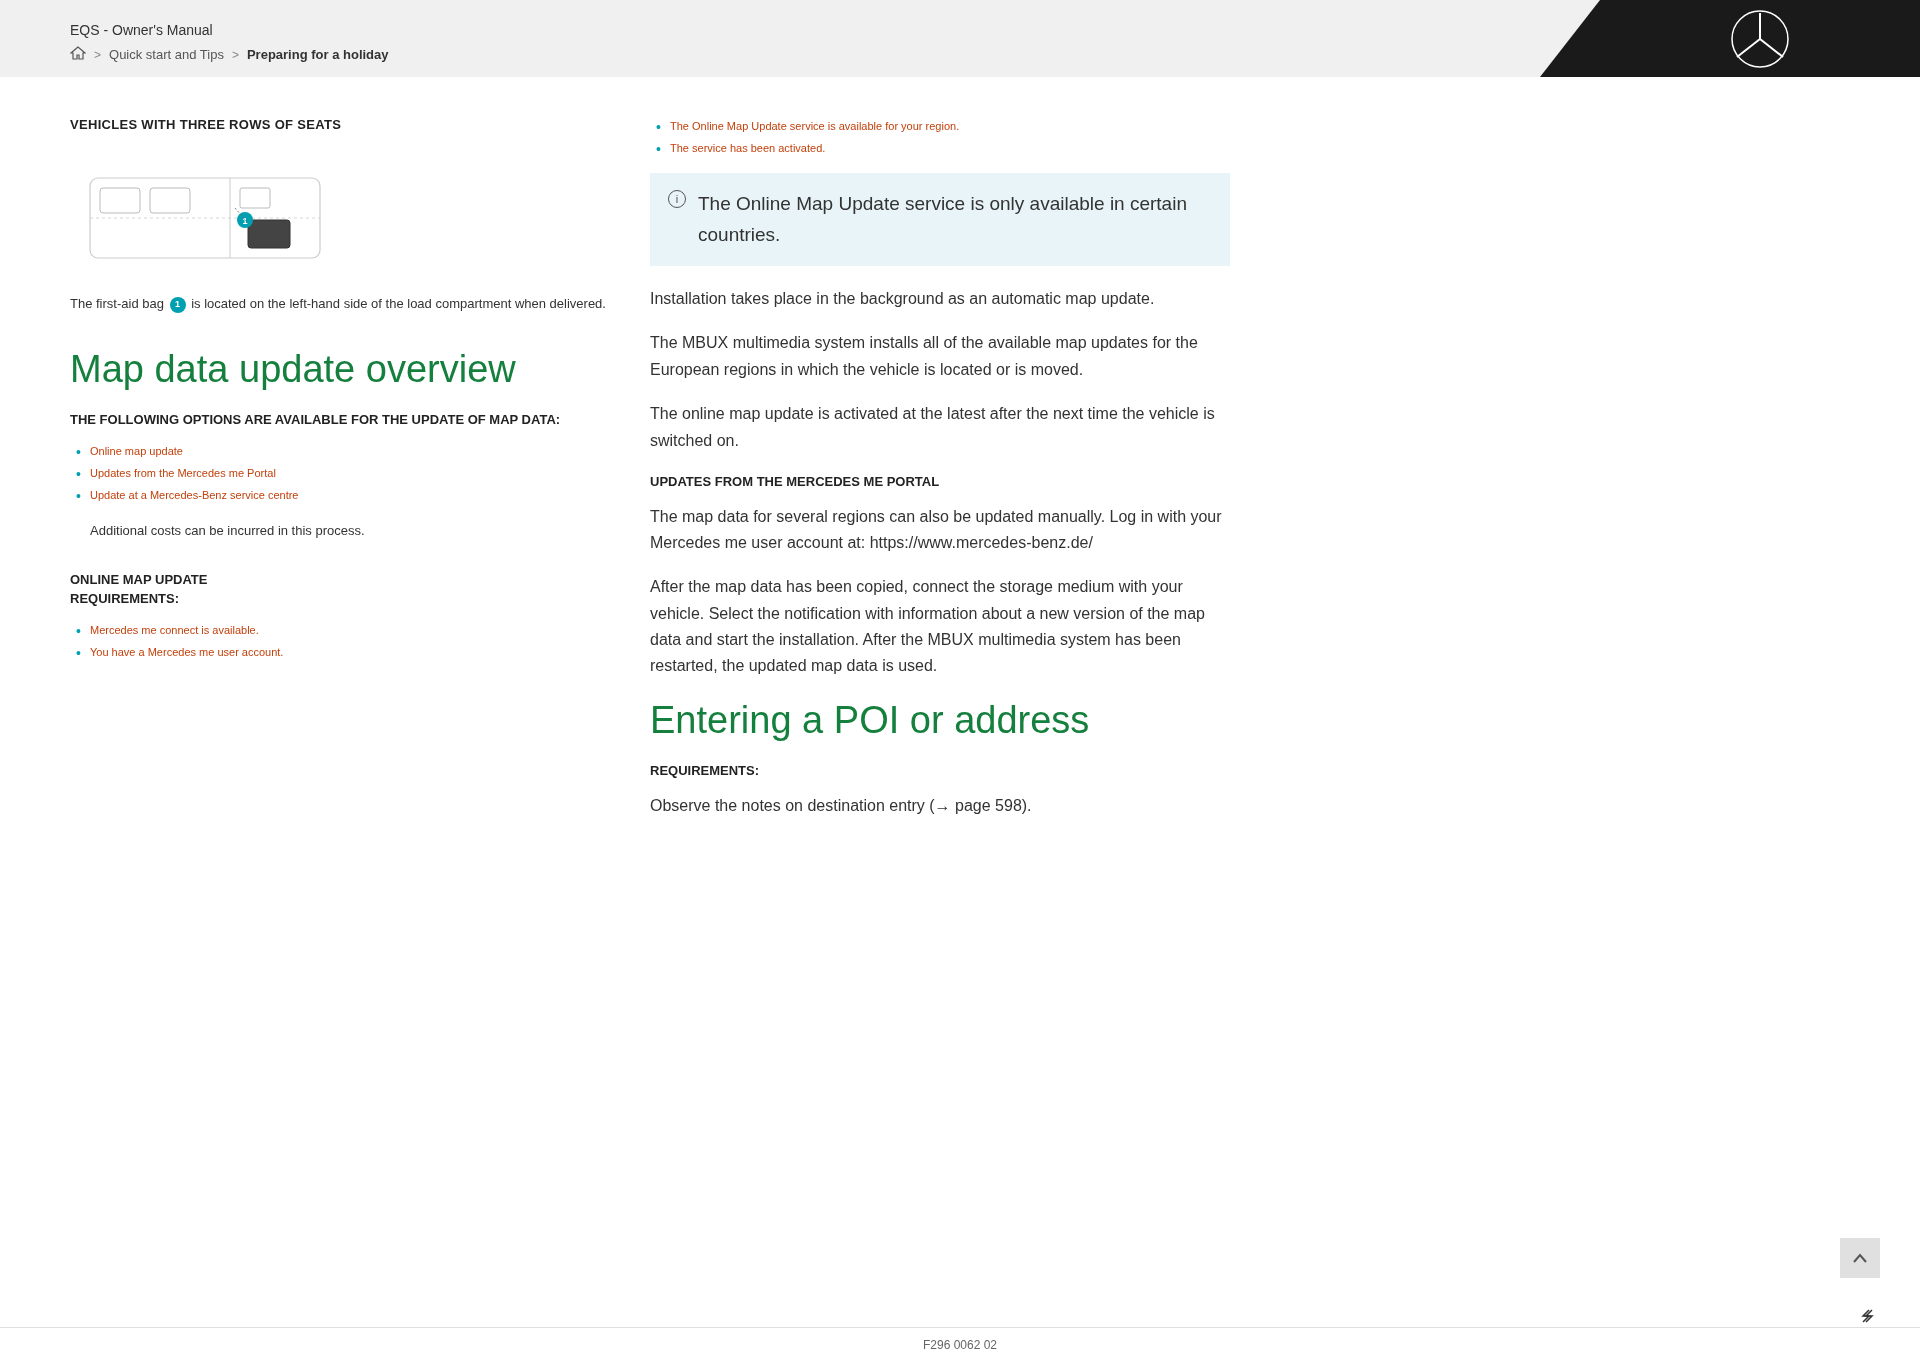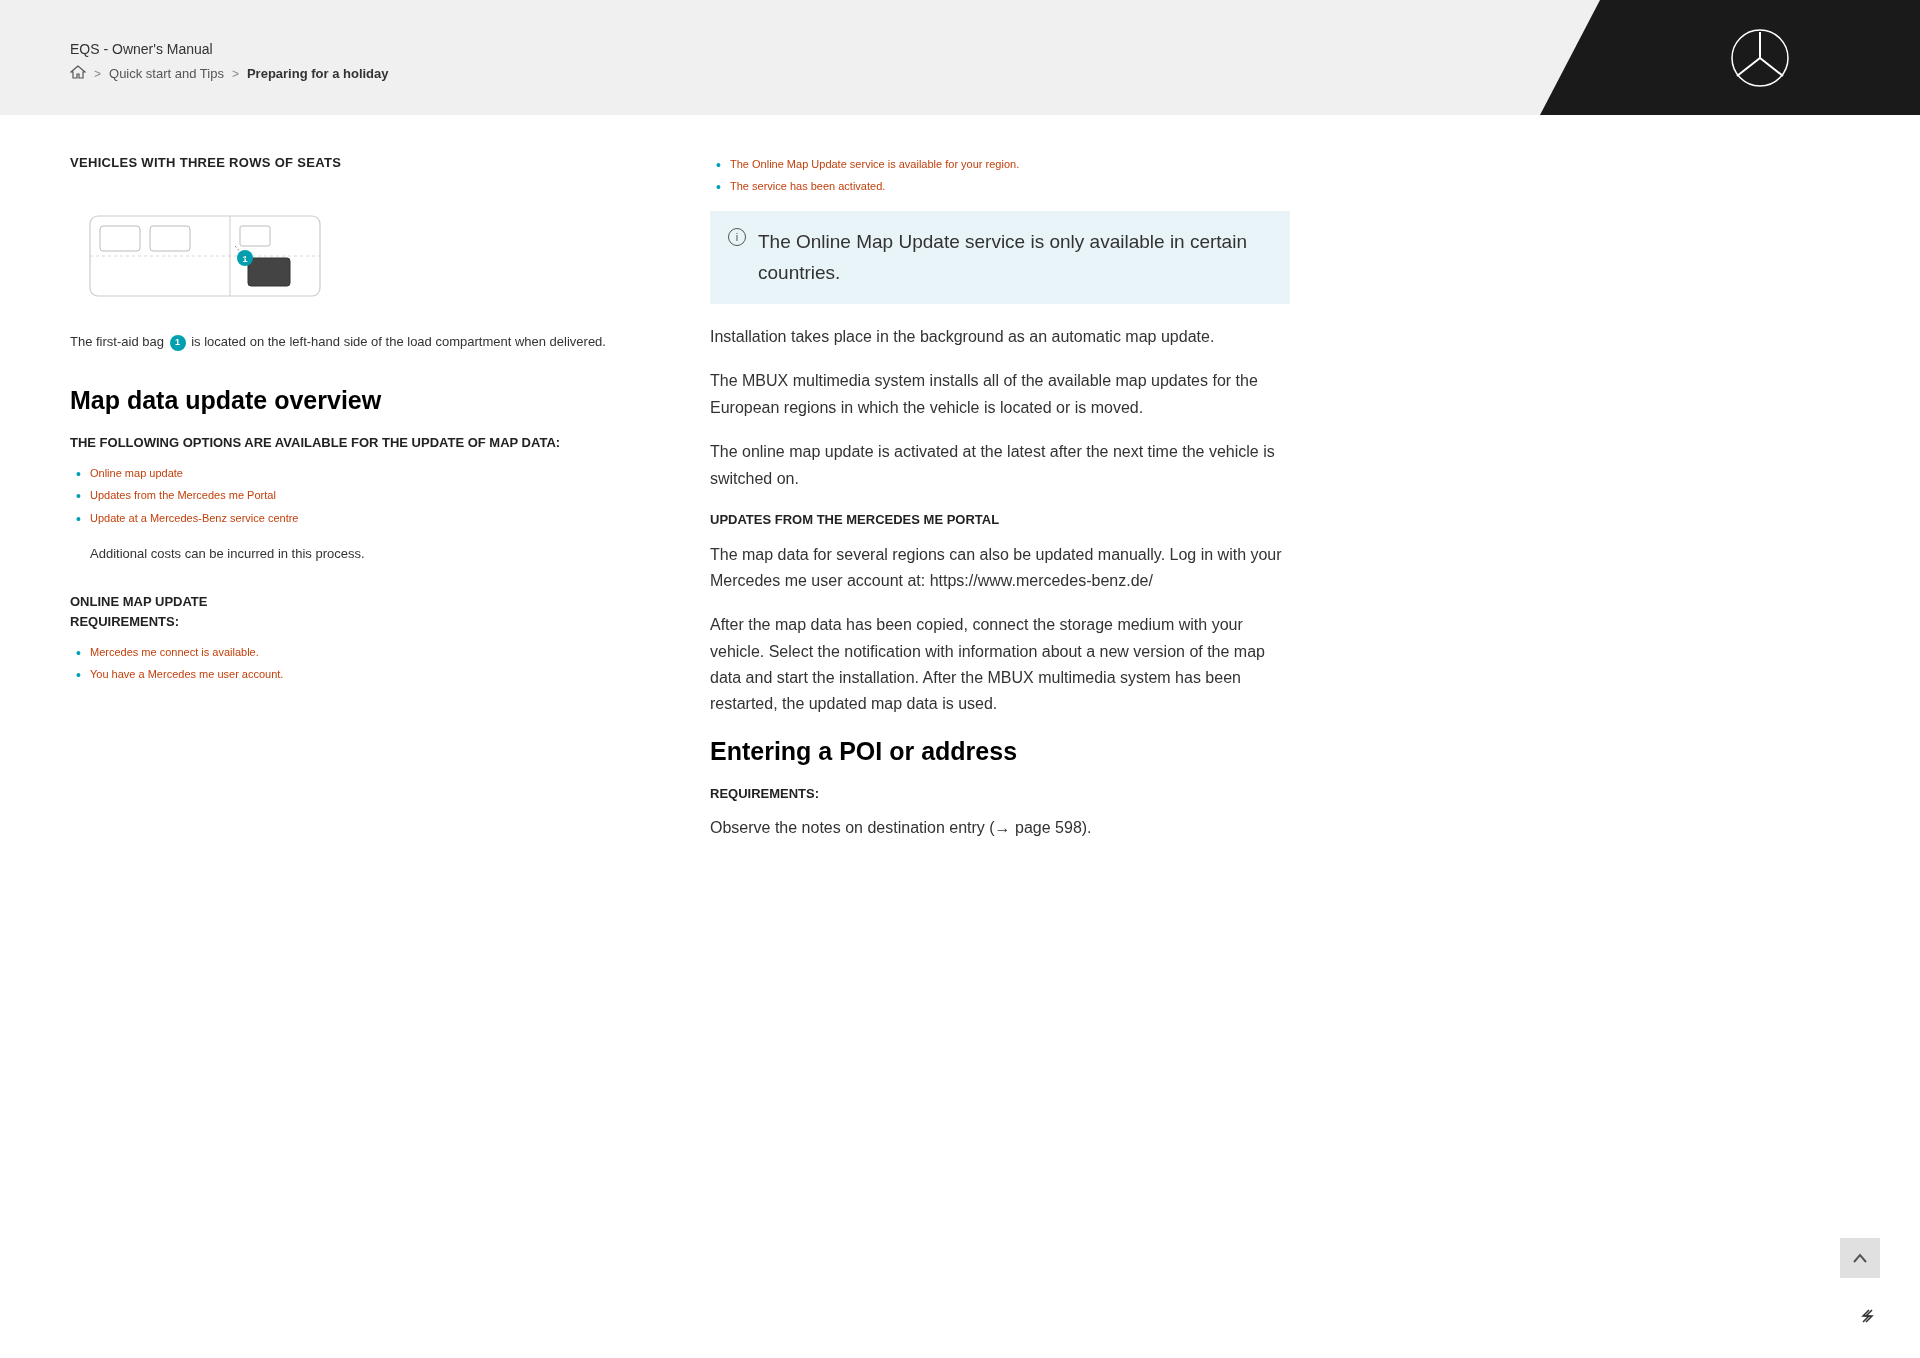--- a/index.html
+++ b/index.html
@@ -7,21 +7,21 @@
       font-family: Arial, Helvetica, sans-serif;
       background: #f0f0f0;
       width: 1920px;
       min-height: 1358px;
     }
     
     .header {
       background: #f0f0f0;
       display: flex;
       align-items: stretch;
-      height: 115px;
+      height: 77px;
       position: relative;
     }
     .header-left {
       flex: 1;
       display: flex;
       flex-direction: column;
       justify-content: center;
       padding-left: 70px;
       padding-top: 8px;
     }
@@ -58,21 +58,20 @@
       width: 60px;
       height: 60px;
       margin-left: 60px;
     }
     
     .main-content {
       background: #ffffff;
       margin: 0;
       padding: 40px 70px 60px 70px;
       display: flex;
-      gap: 60px;
       min-height: 1250px;
     }
     .left-column {
       flex: 1;
       max-width: 580px;
     }
     .right-column {
       flex: 1;
       max-width: 580px;
     }
@@ -105,23 +104,23 @@
       height: 16px;
       background: #00a0b0;
       color: white;
       border-radius: 50%;
       font-size: 9px;
       font-weight: bold;
       vertical-align: middle;
       margin: 0 2px;
     }
     .section-title-large {
-      font-size: 25px;
-      font-weight: 700;
-      color: #000000;
+      font-size: 38px;
+      font-weight: 400;
+      color: #15803d;
       margin-bottom: 18px;
       line-height: 1.2;
     }
     .body-text {
       font-size: 16px;
       color: #333;
       line-height: 1.65;
       margin-bottom: 18px;
     }
     .sub-heading-bold {

